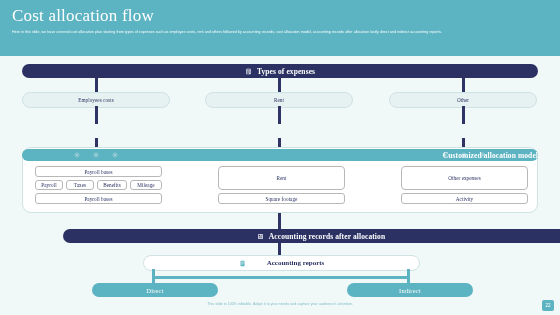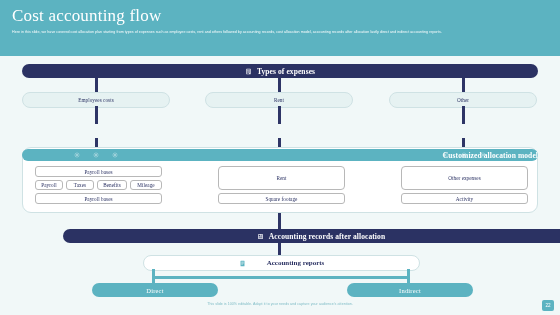--- a/index.html
+++ b/index.html
@@ -211,21 +211,21 @@
   }
 
   .icon-svg { display: block; }
 </style>
 </head>
 <body>
 
 <div class="slide">
 
   <div class="header">
-    <div class="header-title">Cost accounting flow</div>
+    <div class="header-title">Cost allocation flow</div>
     <div class="header-sub">Here in this slide, we have covered cost allocation plan starting from types of expenses such as employee costs, rent and others  followed by accounting records, cost allocation model, accounting records after allocation lastly direct and indirect accounting reports.</div>
   </div>
 
   <div class="bar-dark" style="left:22px; top:64px; width:516px; height:14px;">
     <span>
       <svg class="icon-svg" width="7" height="7" viewBox="0 0 16 16">
         <rect x="3" y="1.5" width="10" height="13" rx="1" fill="#ffffff" opacity="0.92"></rect>
         <rect x="4.8" y="3.3" width="6.4" height="2.2" fill="#2b3263"></rect>
         <rect x="4.8" y="6.6" width="2" height="1.6" fill="#2b3263"></rect>
         <rect x="7.4" y="6.6" width="2" height="1.6" fill="#2b3263"></rect>

